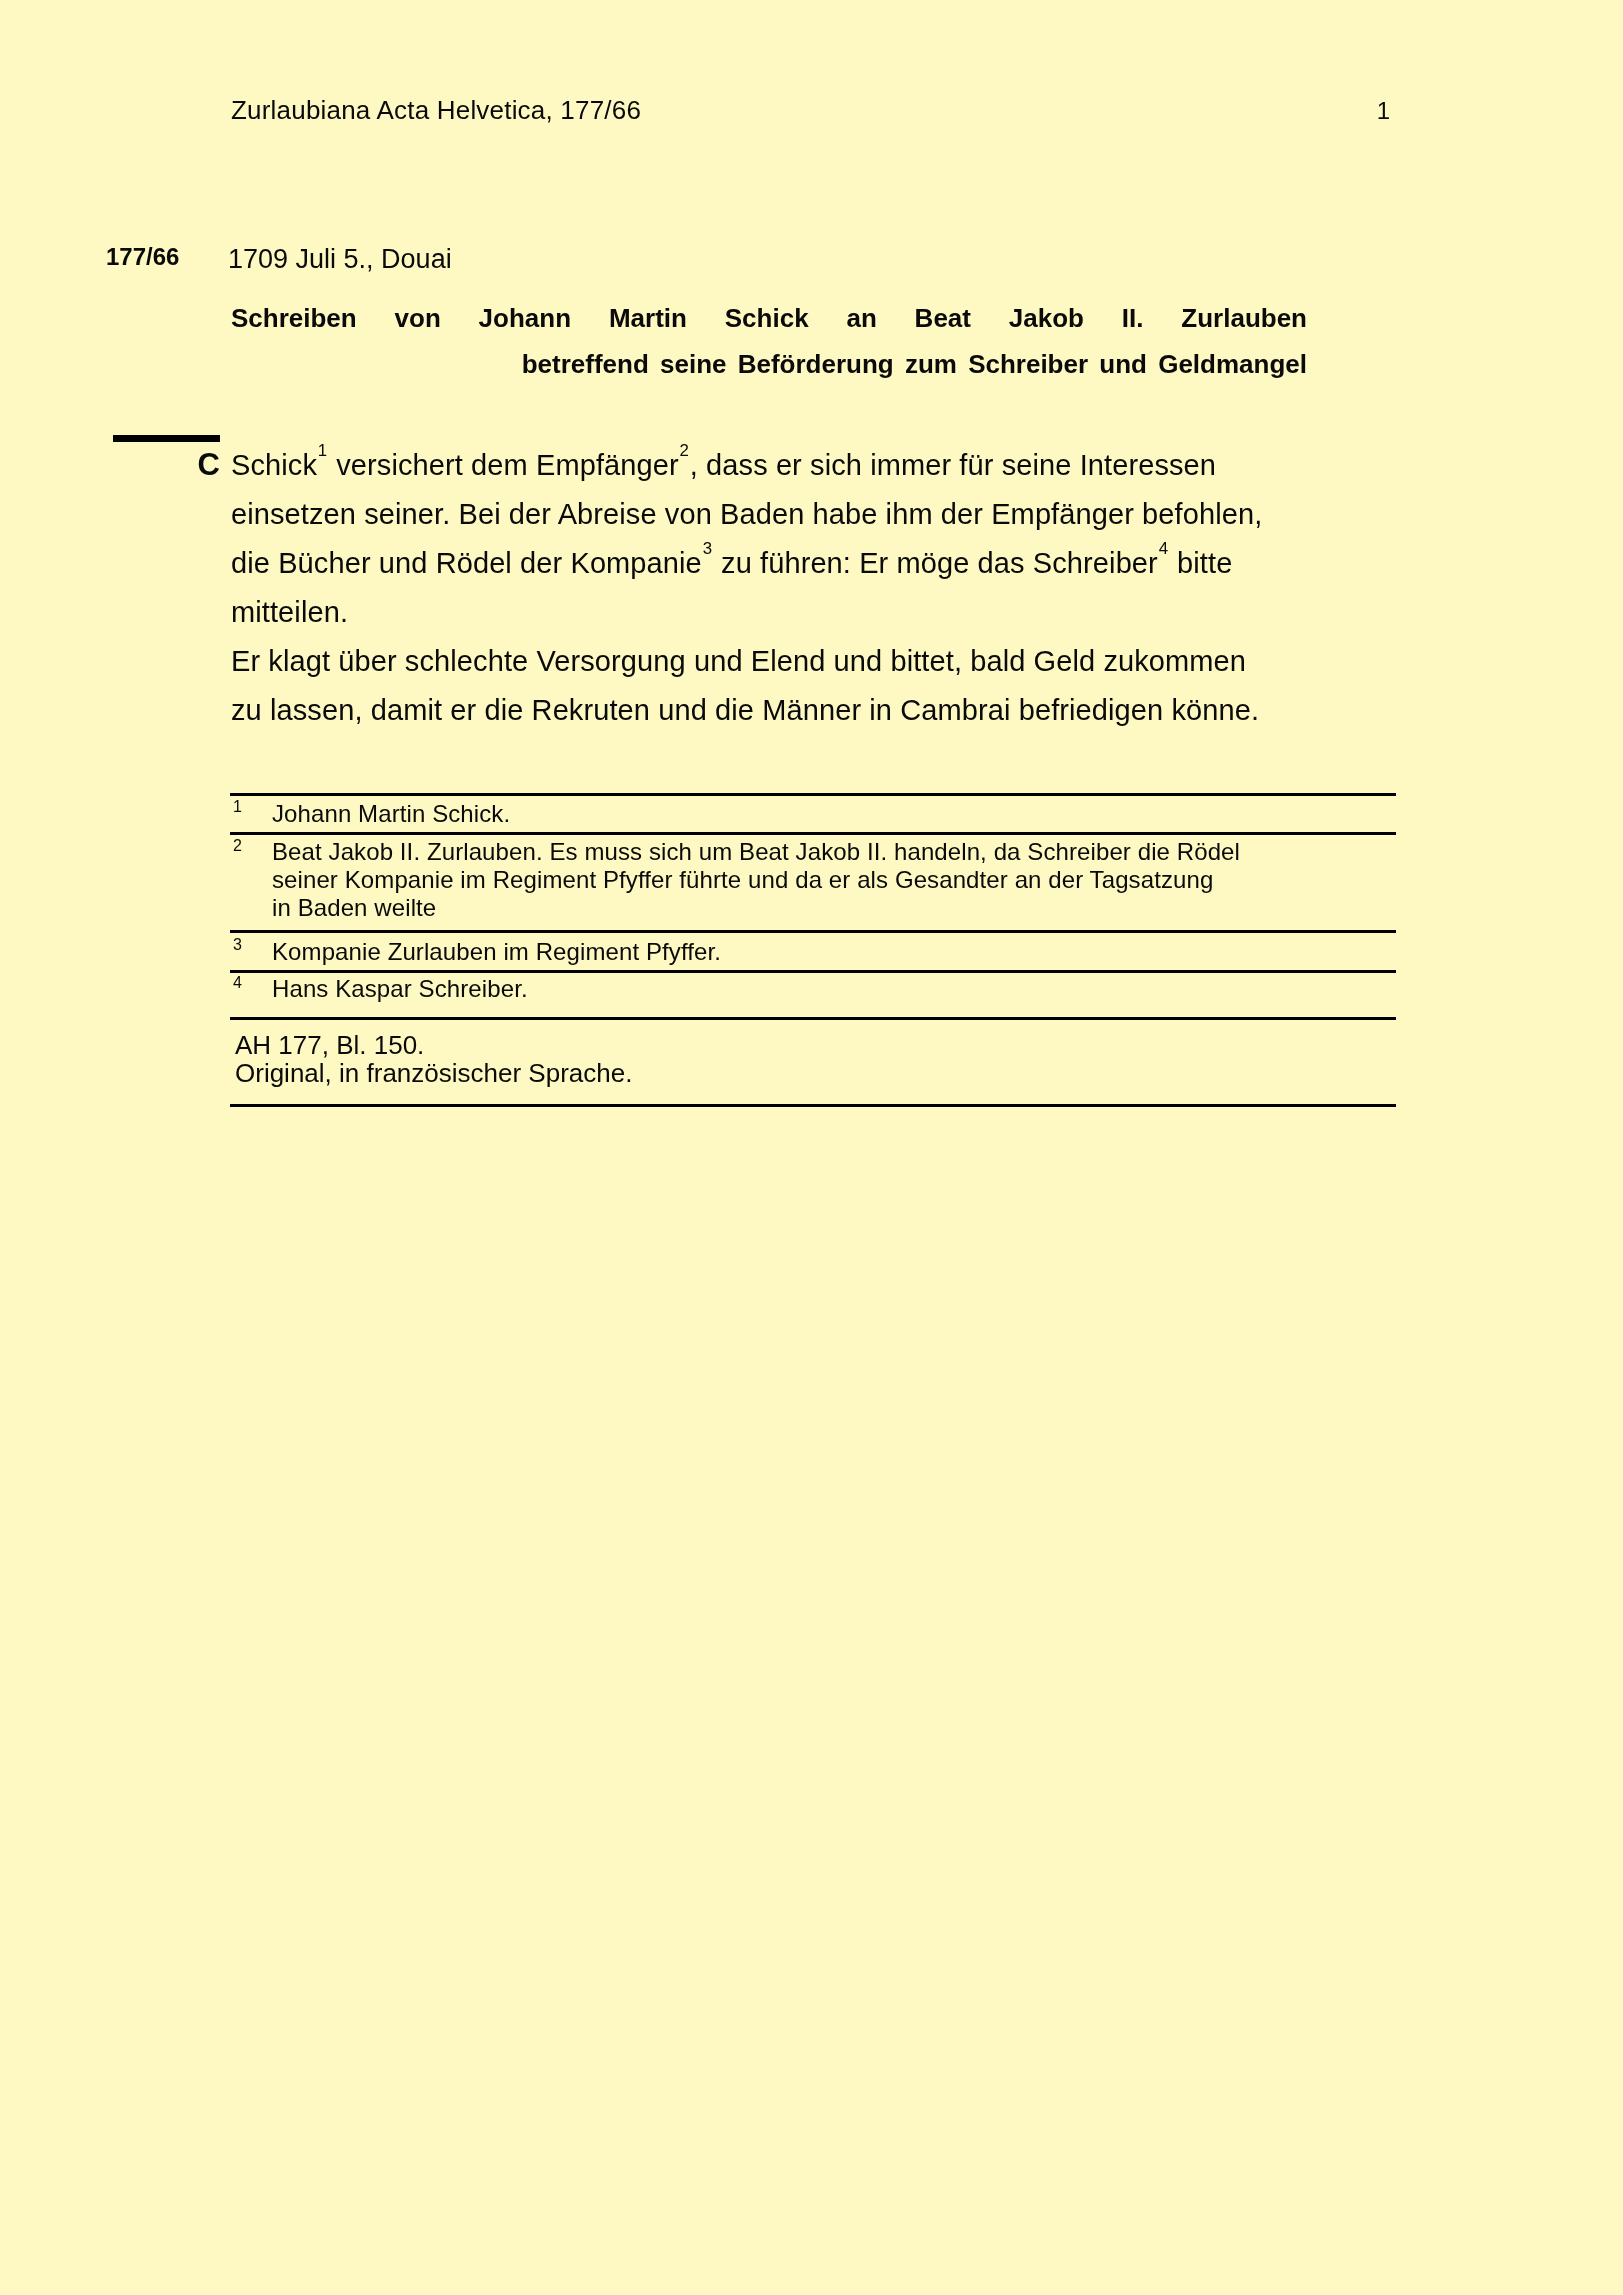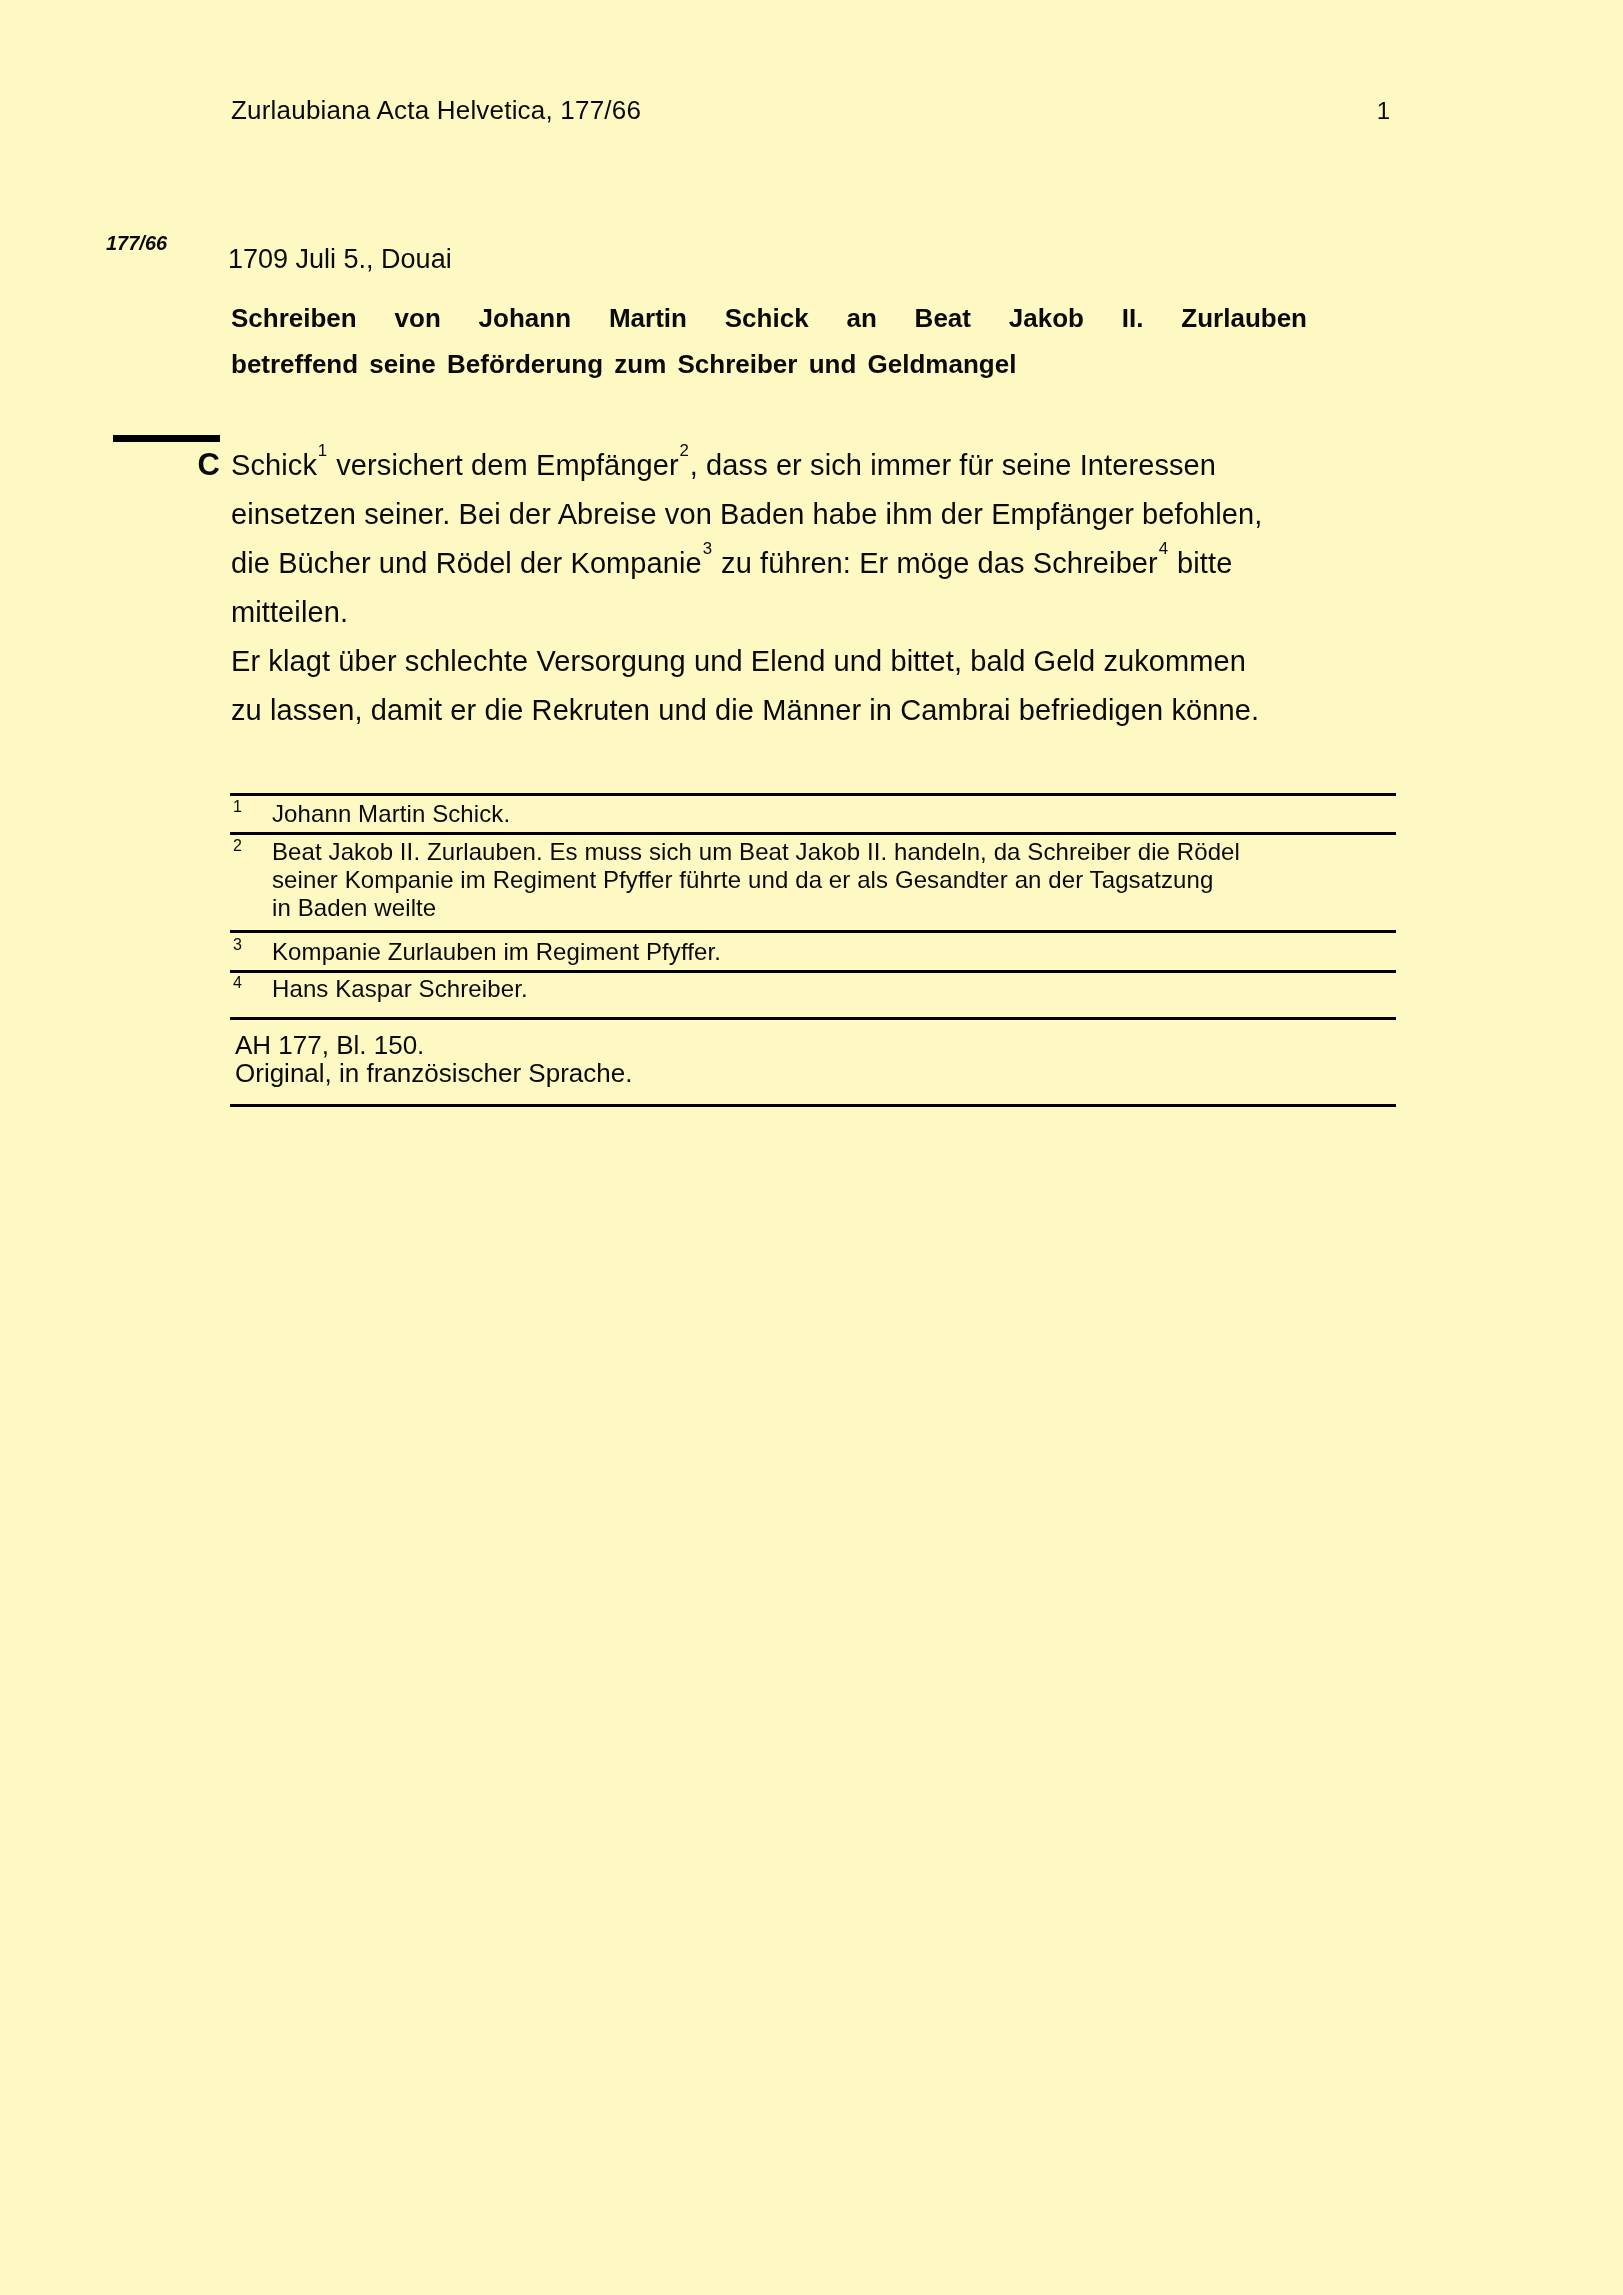--- a/index.html
+++ b/index.html
@@ -16,34 +16,34 @@
   .header-journal {
     position: absolute; left: 231px; top: 95px;
     font-size: 26px; letter-spacing: 0.2px; white-space: nowrap;
   }
   .header-page {
     position: absolute; right: 233px; top: 97px;
     font-size: 24px;
   }
   
   .entry-number {
-    position: absolute; left: 106px; top: 232px;
-    font-size: 20px; font-weight: bold; white-space: nowrap; font-style: italic;
+    position: absolute; left: 106px; top: 243px;
+    font-size: 24px; font-weight: bold; white-space: nowrap;
   }
   .entry-date {
     position: absolute; left: 228px; top: 244px;
     font-size: 27px; white-space: nowrap;
   }
   
   .title {
     position: absolute; left: 231px; top: 295px; width: 1076px;
     font-size: 26px; font-weight: bold; line-height: 46px;
   }
   .title .t1 { text-align: justify; text-align-last: justify; }
-  .title .t2 { text-align: left; word-spacing: 4px; white-space: nowrap; }
+  .title .t2 { text-align: right; word-spacing: 4px; white-space: nowrap; }
   
   .divider-bar {
     position: absolute; left: 113px; top: 435px;
     width: 107px; height: 6.5px; background: #000;
   }
   .section-label {
     position: absolute; left: 130px; top: 447px; width: 90px;
     text-align: right; font-size: 31px; font-weight: bold;
   }
   

